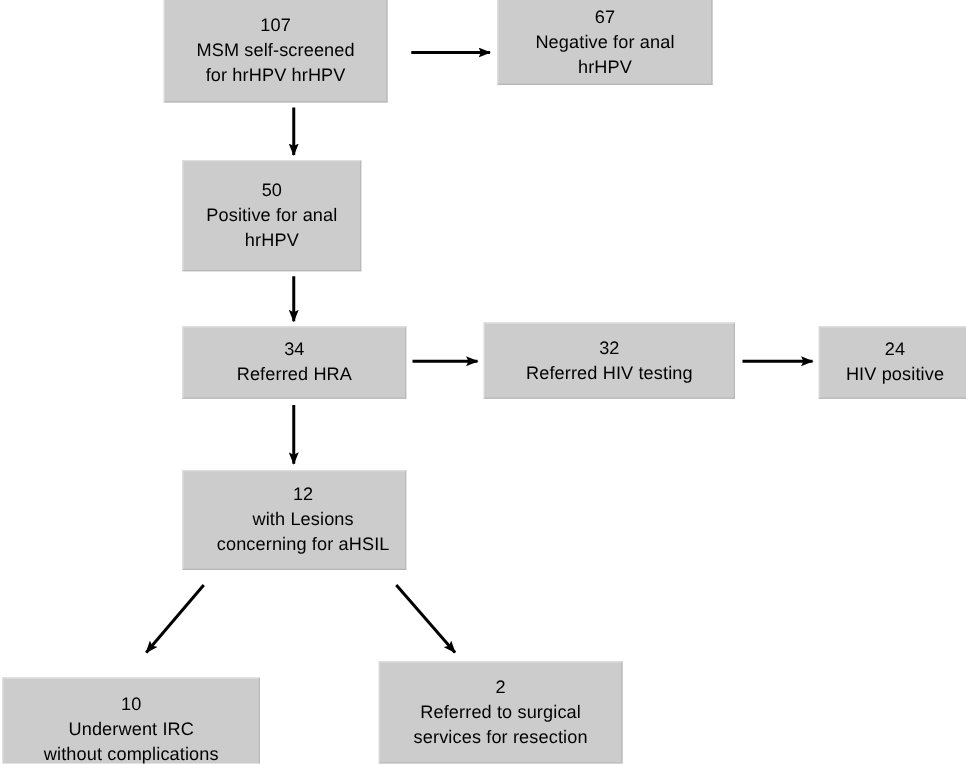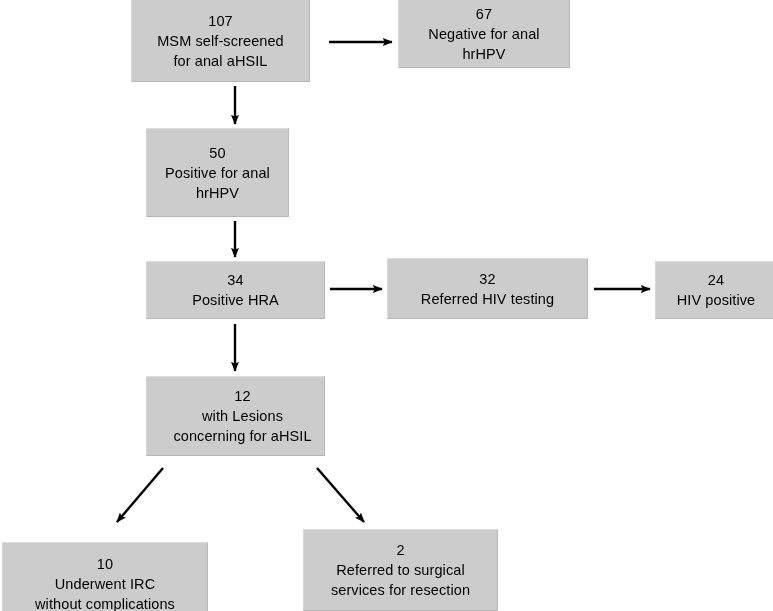--- a/index.html
+++ b/index.html
@@ -93,38 +93,38 @@
     </g>
 
     <g>
       <line x1="317" y1="468" x2="364" y2="522" stroke="#000000" stroke-width="2.4" marker-end="url(#arrowhead)"></line>
     </g>
   </svg>
 
   <div class="node" style="left:131px; top:-1px; width:179px; height:83px;">
     <span class="node-count">107</span>
     <span class="node-label">MSM self-screened
-for anal aHSIL</span>
+for hrHPV hrHPV</span>
   </div>
 
   <div class="node" style="left:398px; top:-1px; width:172px; height:69px;">
     <span class="node-count">67</span>
     <span class="node-label">Negative for anal
 hrHPV</span>
   </div>
 
   <div class="node" style="left:146px; top:128px; width:143px; height:89px;">
     <span class="node-count">50</span>
     <span class="node-label">Positive for anal
 hrHPV</span>
   </div>
 
   <div class="node" style="left:146px; top:261px; width:179px; height:58px;">
     <span class="node-count">34</span>
-    <span class="node-label">Positive HRA</span>
+    <span class="node-label">Referred HRA</span>
   </div>
 
   <div class="node" style="left:387px; top:258px; width:201px; height:61px;">
     <span class="node-count">32</span>
     <span class="node-label">Referred HIV testing</span>
   </div>
 
   <div class="node" style="left:655px; top:261px; width:122px; height:58px;">
     <span class="node-count">24</span>
     <span class="node-label">HIV positive</span>

